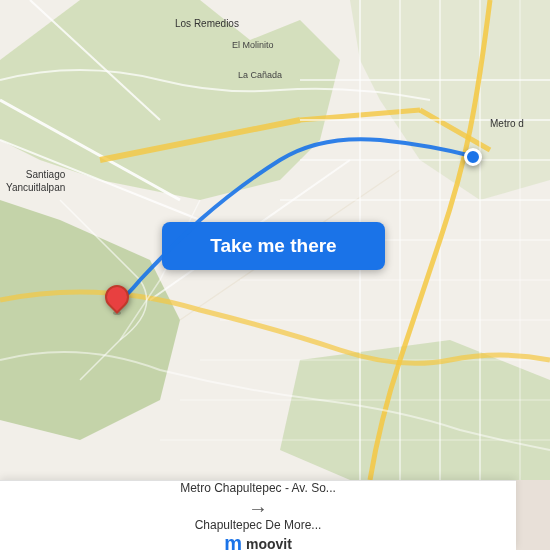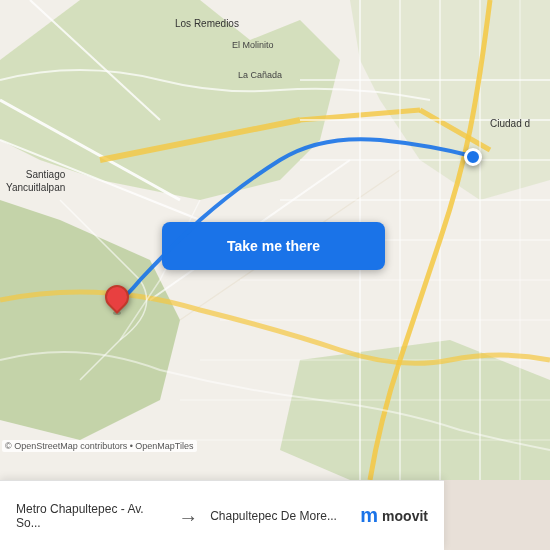--- a/index.html
+++ b/index.html
@@ -17,21 +17,21 @@
     #take-me-there-btn {
       position: absolute;
       left: 162px;
       top: 222px;
       width: 223px;
       height: 48px;
       background: #1a73e8;
       color: white;
       border: none;
       border-radius: 8px;
-      font-size: 14px;
+      font-size: 19px;
       font-weight: 600;
       cursor: pointer;
       display: flex;
       align-items: center;
       justify-content: center;
       box-shadow: 0 2px 8px rgba(0,0,0,0.3);
     }
 
     
     #blue-marker {
@@ -78,28 +78,29 @@
       top: 0; left: 0;
       width: 100%;
       height: 100%;
       z-index: 5;
     }
 
     
     #bottom-bar {
       position: absolute;
       bottom: 0;
-      width: 444px;
+      width: 516px;
       height: 70px;
       background: white;
       display: flex;
       align-items: center;
       padding: 0 16px;
       border-top: 1px solid #e0e0e0;
       box-shadow: 0 -2px 8px rgba(0,0,0,0.1);
+      flex-direction: column;
     }
 
     #origin-text {
       flex: 1;
       font-size: 12px;
       color: #333;
       font-weight: 500;
     }
 
     #arrow-icon {
@@ -213,37 +214,36 @@
     <path d="M 0 360 Q 80 340 160 370 Q 240 390 320 400 Q 400 410 460 430 Q 500 440 550 450" stroke="#fff" stroke-width="2" fill="none" opacity="0.5"></path>
 
     <path d="M 60 200 Q 100 240 140 280 Q 160 310 120 340 Q 100 360 80 380" stroke="#fff" stroke-width="1.5" fill="none" opacity="0.6"></path>
     <path d="M 200 200 Q 180 240 160 280 Q 140 310 120 340" stroke="#fff" stroke-width="1.5" fill="none" opacity="0.5"></path>
   </svg>
 
   <div class="map-label" style="top:18px;left:175px;">Los Remedios</div>
   <div class="map-label-small" style="top:40px;left:232px;">El Molinito</div>
   <div class="map-label-small" style="top:70px;left:238px;">La Cañada</div>
   <div class="map-label" style="top:168px;left:6px;line-height:1.3;text-align:right;">Santiago<br>Yancuitlalpan</div>
-  <div class="map-label" style="top:118px;left:490px;">Ciudad d</div>
+  <div class="map-label" style="top:118px;left:490px;">Metro d</div>
 
   <svg id="route-svg">
 
     <path d="M 476 157 Q 430 145 380 140 Q 320 135 280 160 Q 240 185 200 220 Q 170 248 140 280 Q 125 298 117 302" stroke="#1a73e8" stroke-width="4" fill="none" opacity="0.9" stroke-linecap="round" stroke-linejoin="round"></path>
   </svg>
 
   <div id="blue-marker"></div>
 
   <div id="red-marker">
     <div class="pin-head"></div>
     <div class="pin-shadow"></div>
   </div>
 
   <button id="take-me-there-btn">Take me there</button>
 
-  <div id="attribution">© OpenStreetMap contributors • OpenMapTiles</div>
 </div>
 
 <div id="bottom-bar">
   <div id="origin-text">Metro Chapultepec - Av. So...</div>
   <div id="arrow-icon">→</div>
   <div id="destination-text">Chapultepec De More...</div>
   <div id="moovit-logo">
     <span class="logo-m">m</span>
     <span class="logo-text">moovit</span>
   </div>

